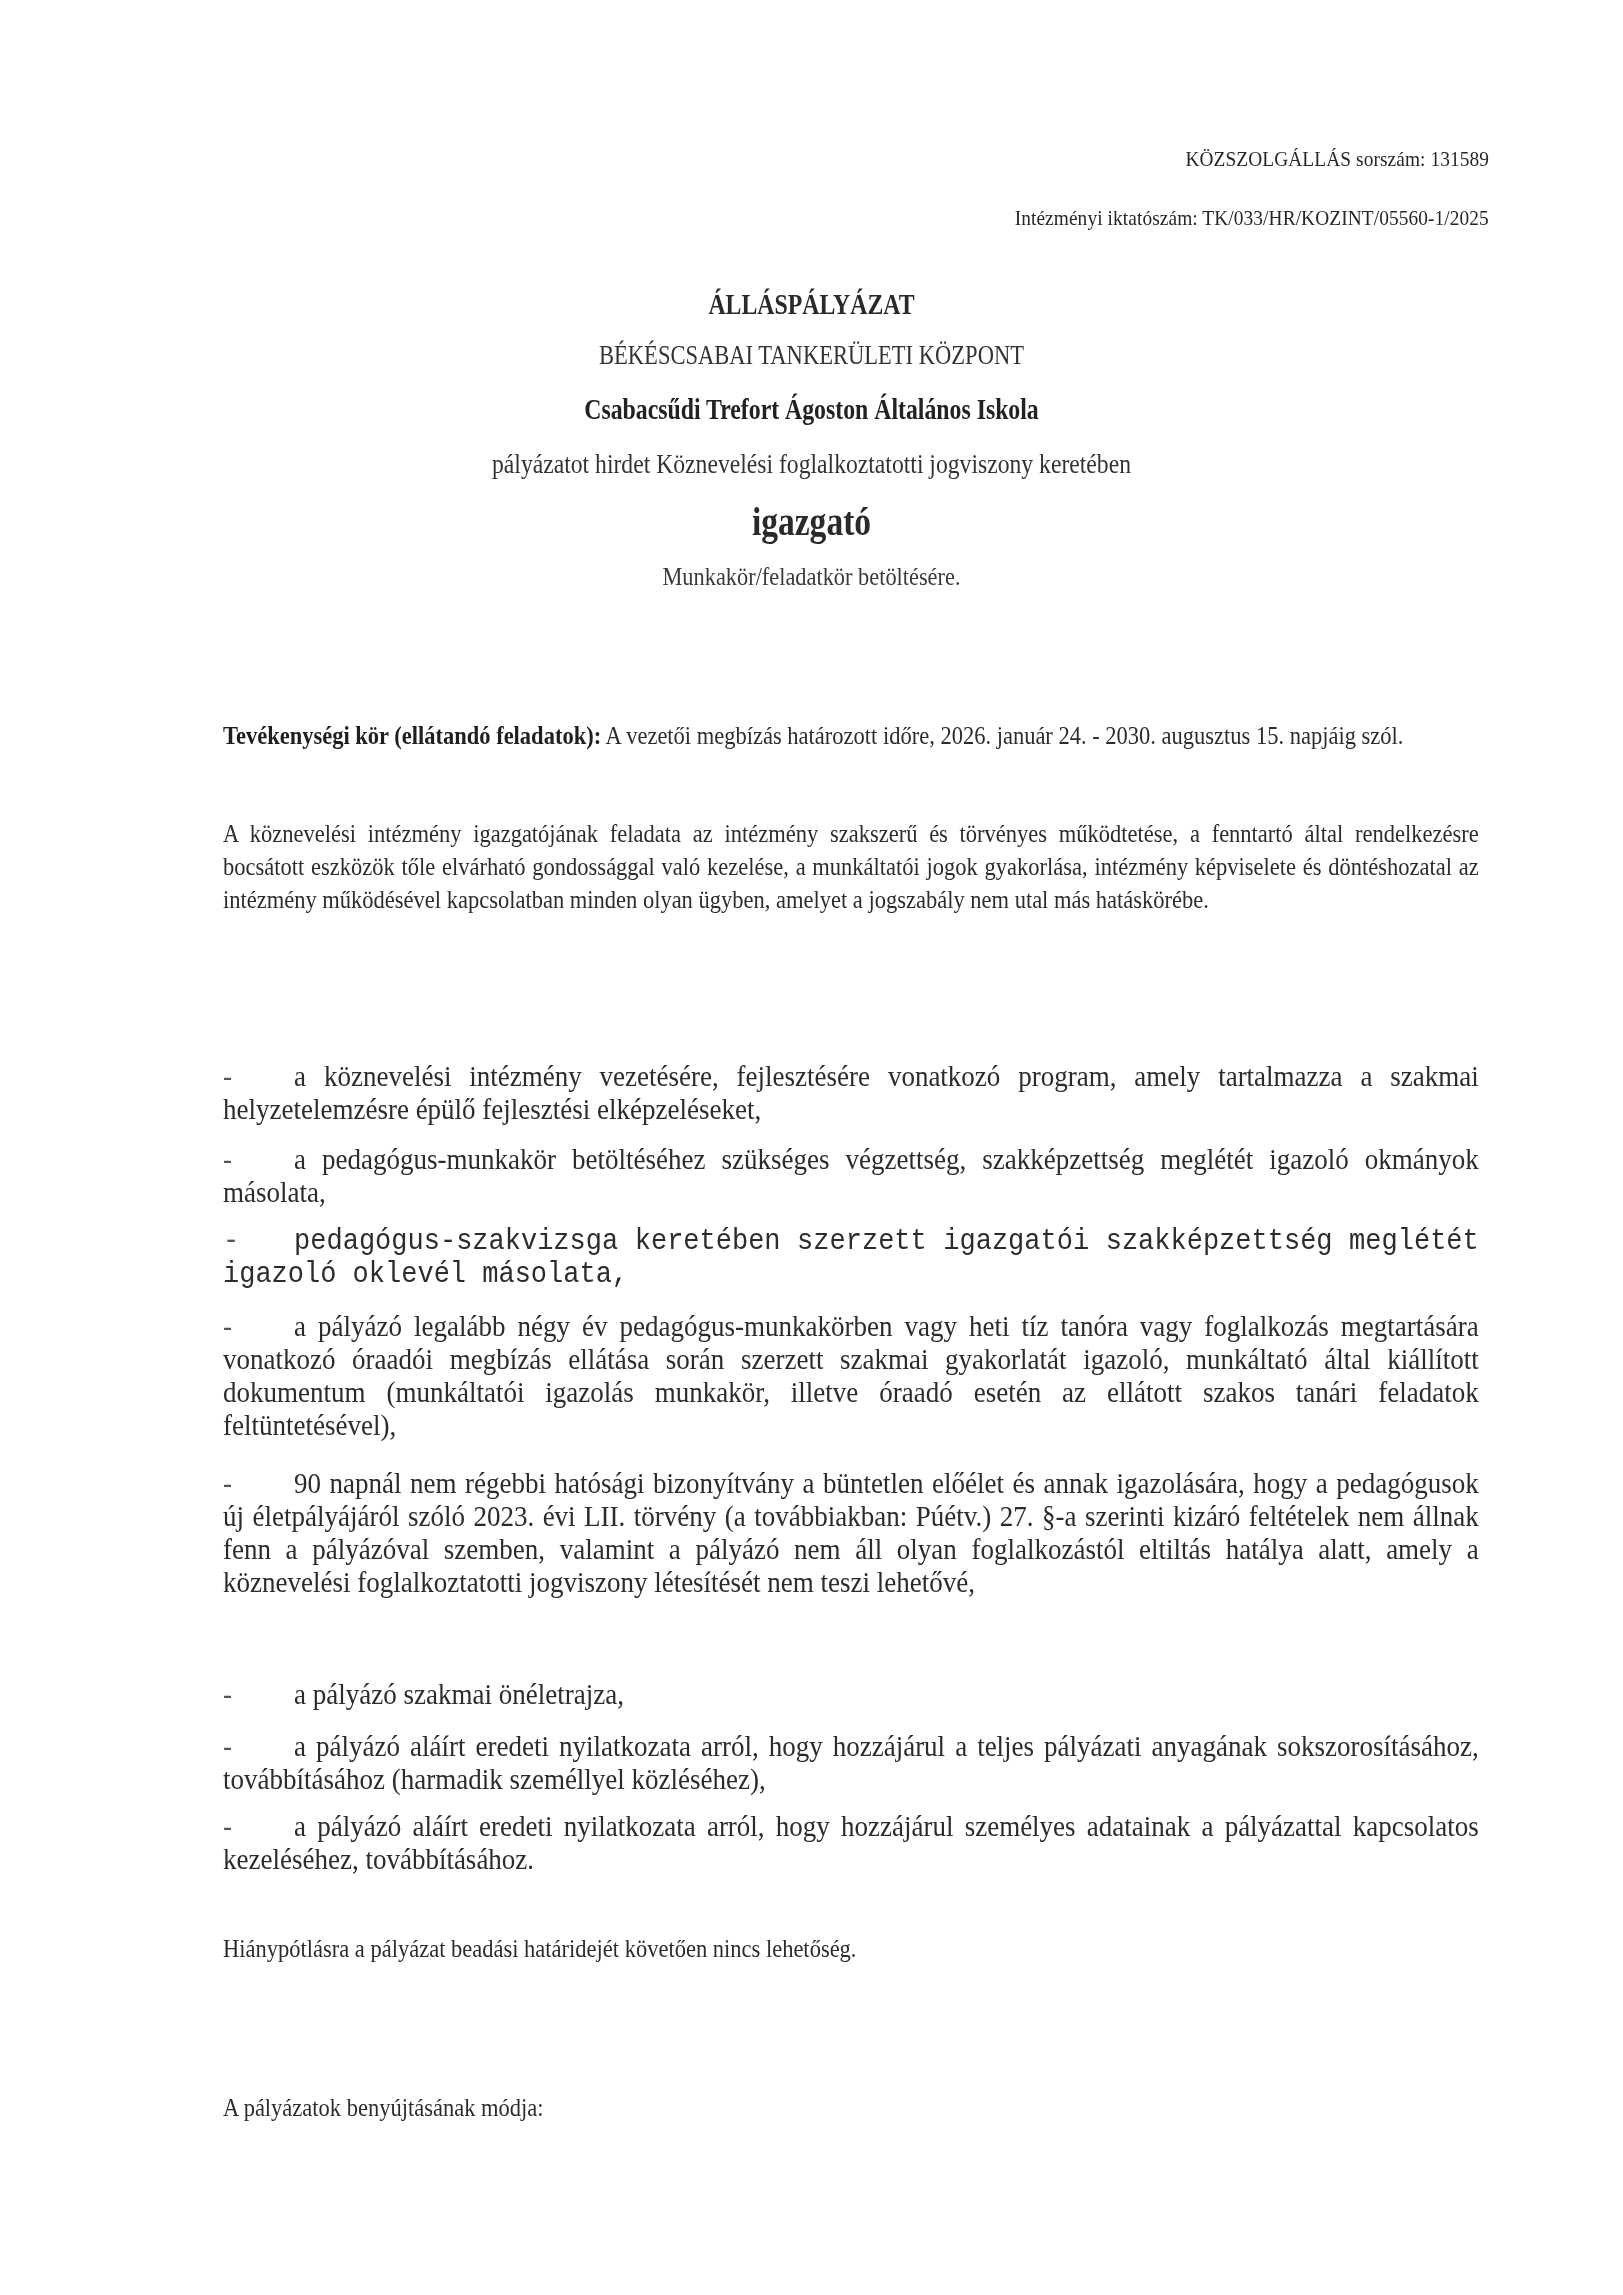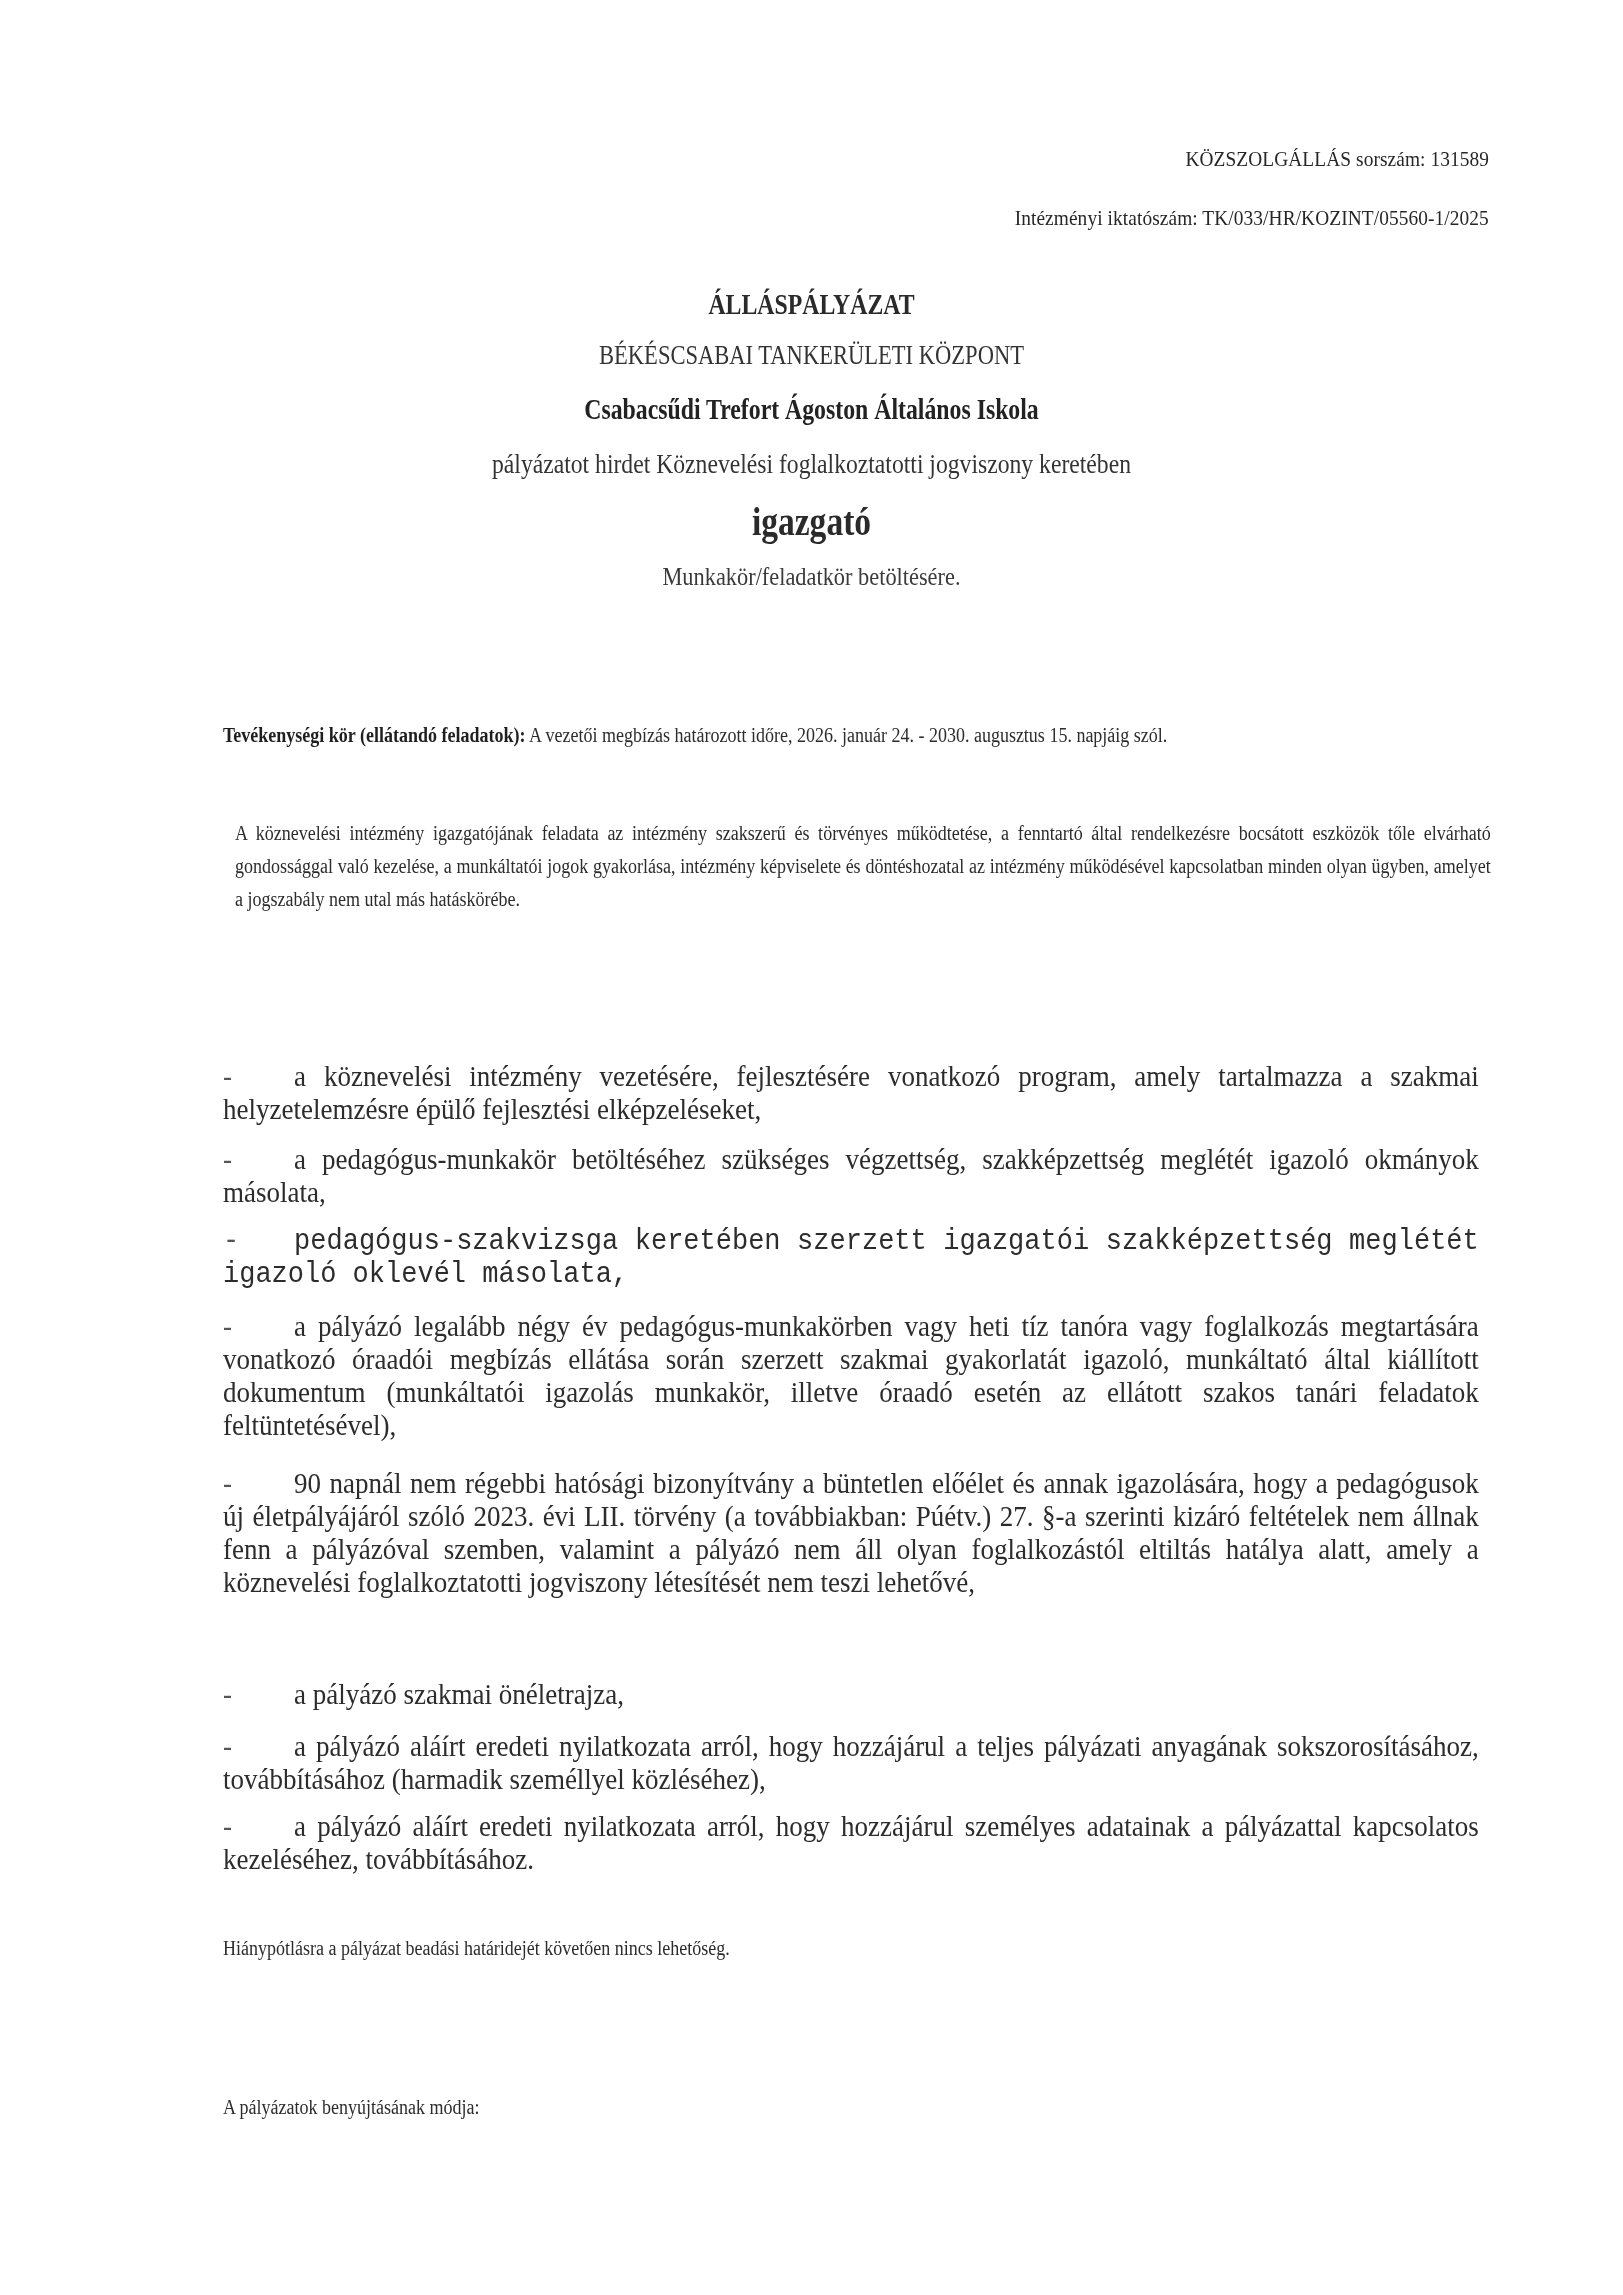--- a/index.html
+++ b/index.html
@@ -78,35 +78,35 @@
       top: 562px;
       font-size: 26px;
       color: #3a3a3a;
       transform: scaleX(0.86);
     }
 
     .body-text {
       position: absolute;
       left: 223px;
       width: 1257px;
-      font-size: 20px;
+      font-size: 25px;
       line-height: 33px;
       color: #2c2c2c;
       text-align: justify;
     }
     .body-text .inner {
       display: block;
       transform: scaleX(0.90);
       transform-origin: left top;
       width: 111%;
     }
     .sect-label { font-weight: bold; color: #1f1f1f; }
 
     #activity { top: 719px; }
-    #duties { top: 817px; margin-left: 12px; }
+    #duties { top: 817px; }
     #docs-heading { top: 1000px; left: 236px; }
 
     .bullet {
       position: absolute;
       left: 223px;
       width: 1257px;
       font-size: 30px;
       line-height: 33px;
       color: #2c2c2c;
       text-align: justify;

